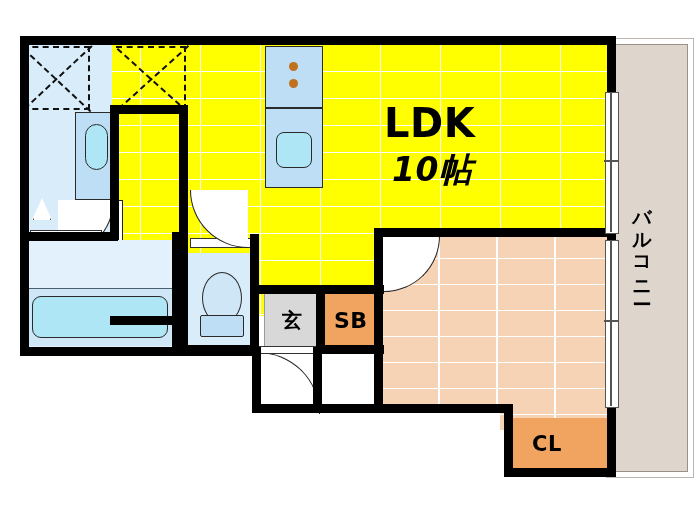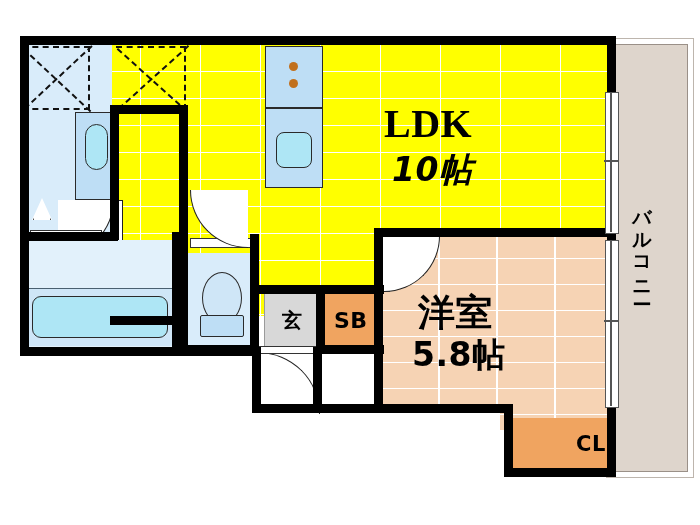--- a/index.html
+++ b/index.html
@@ -127,21 +127,21 @@
 
   <div class="abs white-fill" style="left:258px;top:349px;width:62px;height:62px;"></div>
 
   <div class="arc arc-tr arc-open" style="left:258px;top:352px;width:62px;height:62px;border-bottom:none;border-left:none;background:transparent;"></div>
   <div class="abs white-fill" style="left:258px;top:346px;width:62px;height:8px;border:1.2px solid #333;"></div>
 
   <div class="fill orange-fill abs" style="left:322px;top:293px;width:56px;height:56px;"></div>
   <div class="lbl lbl-sb" style="left:334px;top:308px;">SB</div>
 
   <div class="fill orange-fill abs" style="left:510px;top:418px;width:100px;height:52px;"></div>
-  <div class="lbl lbl-cl" style="left:532px;top:432px;margin-left:44px;">CL</div>
+  <div class="lbl lbl-cl" style="left:532px;top:432px;">CL</div>
 
   <div class="fixbox" style="left:265px;top:46px;width:58px;height:62px;background:#bedef5;"></div>
   <div class="burner" style="left:289px;top:62px;width:9px;height:9px;"></div>
   <div class="burner" style="left:289px;top:79px;width:9px;height:9px;"></div>
   <div class="fixbox" style="left:265px;top:108px;width:58px;height:80px;background:#bedef5;"></div>
   <div class="basin" style="left:276px;top:132px;width:36px;height:36px;border-radius:8px;"></div>
 
   <div class="abs white-fill" style="left:382px;top:236px;width:8px;height:56px;border:1.2px solid #333;"></div>
   <div class="arc arc-br" style="left:384px;top:236px;width:56px;height:56px;border-top:none;border-left:none;"></div>
 
@@ -177,19 +177,17 @@
   <div class="wall" style="left:110px;top:316px;width:72px;height:9px;"></div>
 
   <div class="sash" style="left:605px;top:92px;width:12px;height:140px;"></div>
   <div class="sashline" style="left:604px;top:160px;width:14px;height:2px;"></div>
   <div class="sashline" style="left:610px;top:92px;width:1.5px;height:140px;"></div>
 
   <div class="sash" style="left:605px;top:240px;width:12px;height:166px;"></div>
   <div class="sashline" style="left:604px;top:320px;width:14px;height:2px;"></div>
   <div class="sashline" style="left:610px;top:240px;width:1.5px;height:166px;"></div>
 
-  <div class="lbl lbl-ldk" style="left:384px;top:100px;font-family:Liberation Serif, serif;">LDK</div>
+  <div class="lbl lbl-ldk" style="left:384px;top:100px;">LDK</div>
   <div class="lbl lbl-ldk-sub" style="left:392px;top:148px;font-style:italic;">10帖</div>
 
-  <div class="lbl lbl-room" style="left:418px;top:288px;">洋室</div>
-  <div class="lbl lbl-room-sub" style="left:412px;top:333px;">5.8帖</div>
 
 </div>
 
 </body></html>

